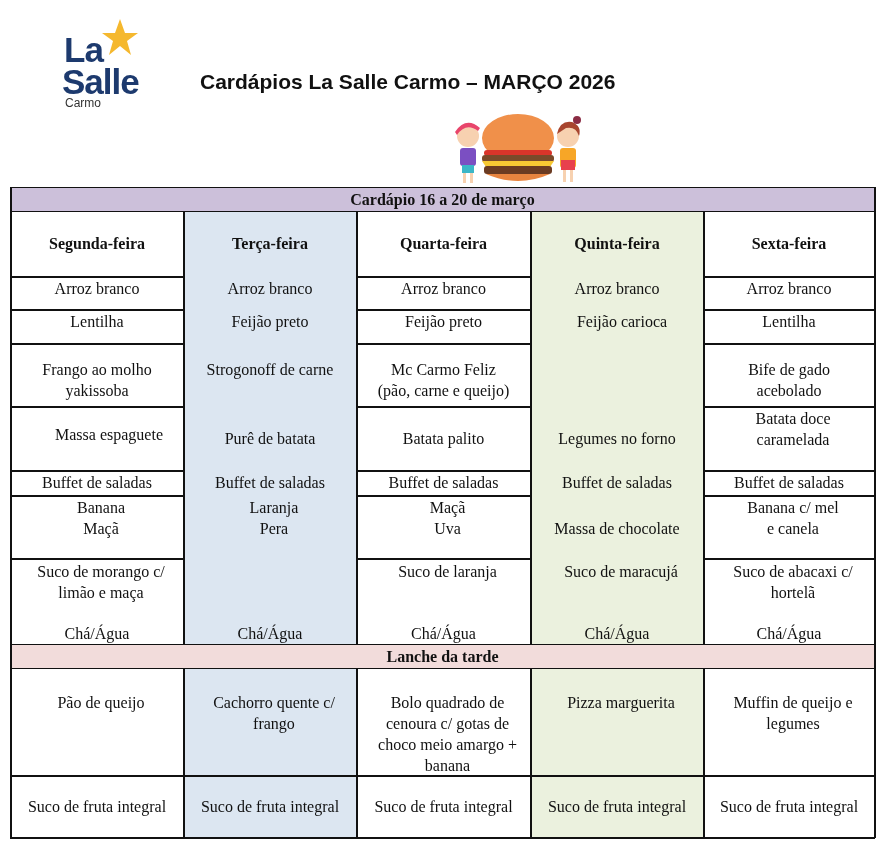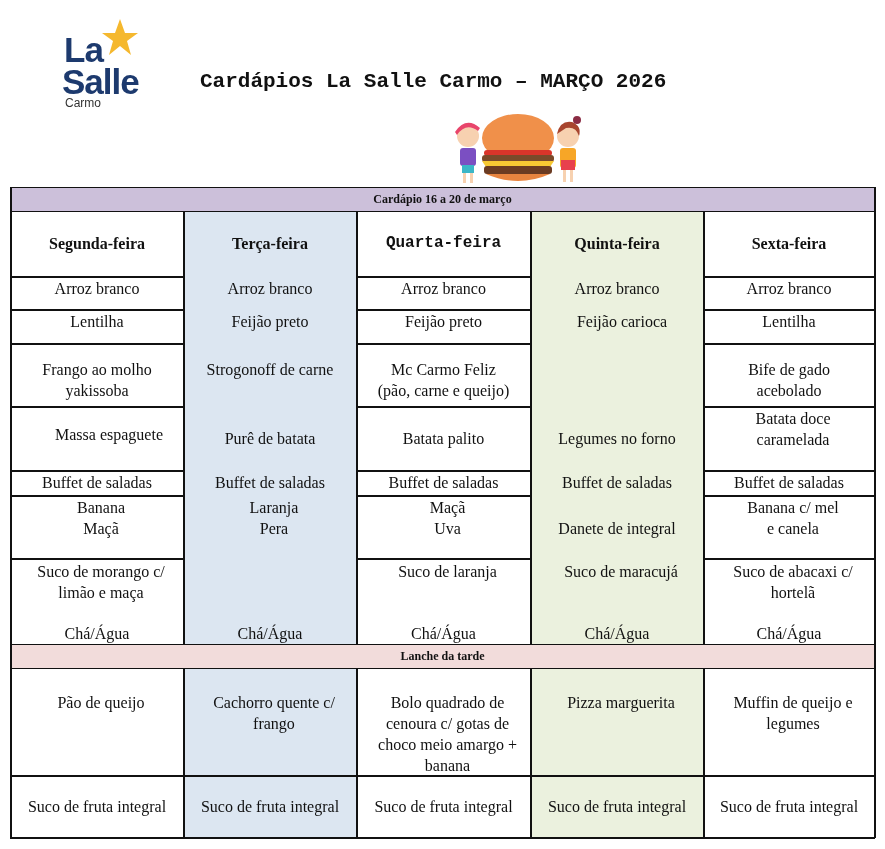--- a/index.html
+++ b/index.html
@@ -2,25 +2,25 @@
 <html><head>
 <meta charset="utf-8">
 <style>
   html, body { margin:0; padding:0; background:#ffffff; }
   body { width:885px; height:849px; position:relative; overflow:hidden; font-family:"Liberation Serif", serif; color:#111; }
   .logo { position:absolute; left:62px; top:18px; width:90px; height:95px; }
   .logo-la { position:absolute; left:2px; top:14px; font-family:"Liberation Sans", sans-serif; font-weight:bold; font-size:35px; color:#1d3a6e; letter-spacing:-1px; line-height:35px; }
   .logo-salle { position:absolute; left:0px; top:46px; font-family:"Liberation Sans", sans-serif; font-weight:bold; font-size:35px; color:#1d3a6e; letter-spacing:-1px; line-height:35px; }
   .logo-carmo { position:absolute; left:3px; top:78px; font-family:"Liberation Sans", sans-serif; font-size:12px; color:#333; }
   .logo-star { position:absolute; left:36px; top:0px; width:40px; height:40px; }
-  .title { position:absolute; left:200px; top:70px; font-family:Liberation Mono, monospace; font-weight:bold; font-size:21px; color:#111; white-space:nowrap; }
+  .title { position:absolute; left:200px; top:70px; font-family:Liberation Sans, sans-serif; font-weight:bold; font-size:21px; color:#111; white-space:nowrap; }
   .illus { position:absolute; left:438px; top:108px; width:160px; height:80px; }
 
   .tbl { position:absolute; left:10px; top:187px; width:865px; height:651px; }
-  .band { position:absolute; left:0; width:865px; display:flex; align-items:center; justify-content:center; font-weight:bold; font-size:12px; border:1.5px solid #111; box-sizing:border-box; }
+  .band { position:absolute; left:0; width:865px; display:flex; align-items:center; justify-content:center; font-weight:bold; font-size:16px; border:1.5px solid #111; box-sizing:border-box; }
   .band.purple { background:#ccc0da; }
   .band.pink { background:#f2dcdb; }
   .col-shade { position:absolute; }
   .cell { position:absolute; box-sizing:border-box; display:flex; align-items:center; justify-content:center; text-align:center; font-size:16px; line-height:21px; white-space:pre-line; padding:0 2px; }
   .cell.top { align-items:flex-start; padding-top:4px;padding-left:10px; }
   .cell.hdr { font-weight:bold; font-size:16px; }
   .hline { position:absolute; height:1.5px; background:#111; }
   .vline { position:absolute; width:1.5px; background:#111; }
 </style>
 </head>
@@ -115,21 +115,21 @@
   <div class="hline" style="left:693px; top:308px; width:172px;"></div>
 
   <div class="hline" style="left:0; top:371px; width:174px;"></div>
   <div class="hline" style="left:346px; top:371px; width:175px;"></div>
   <div class="hline" style="left:693px; top:371px; width:172px;"></div>
 
   <div class="hline" style="left:0; top:588px; width:865px;"></div>
 
   <div class="cell hdr" style="left:0; top:24px; width:174px; height:65px;">Segunda-feira</div>
   <div class="cell hdr" style="left:173px; top:24px; width:174px; height:65px;">Terça-feira</div>
-  <div class="cell hdr" style="left:346px; top:24px; width:175px; height:65px;font-family:Liberation Mono, monospace;">Quarta-feira</div>
+  <div class="cell hdr" style="left:346px; top:24px; width:175px; height:65px;">Quarta-feira</div>
   <div class="cell hdr" style="left:520px; top:24px; width:174px; height:65px;">Quinta-feira</div>
   <div class="cell hdr" style="left:693px; top:24px; width:172px; height:65px;">Sexta-feira</div>
 
   <div class="cell" style="left:0; top:89px; width:174px; height:25px;">Arroz branco</div>
   <div class="cell" style="left:173px; top:89px; width:174px; height:25px;">Arroz branco</div>
   <div class="cell" style="left:346px; top:89px; width:175px; height:25px;">Arroz branco</div>
   <div class="cell" style="left:520px; top:89px; width:174px; height:25px;">Arroz branco</div>
   <div class="cell" style="left:693px; top:89px; width:172px; height:25px;">Arroz branco</div>
 
   <div class="cell" style="left:0; top:122px; width:174px; height:25px;">Lentilha</div>
@@ -159,21 +159,21 @@
   <div class="cell" style="left:346px; top:283px; width:175px; height:25px;">Buffet de saladas</div>
   <div class="cell" style="left:520px; top:283px; width:174px; height:25px;">Buffet de saladas</div>
   <div class="cell" style="left:693px; top:283px; width:172px; height:25px;">Buffet de saladas</div>
 
   <div class="cell top" style="left:0; top:306px; width:174px; height:63px;">Banana
 Maçã</div>
   <div class="cell top" style="left:173px; top:306px; width:174px; height:63px;">Laranja
 Pera</div>
   <div class="cell top" style="left:346px; top:306px; width:175px; height:63px;">Maçã
 Uva</div>
-  <div class="cell" style="left:520px; top:322px; width:174px; height:38px;">Danete de integral</div>
+  <div class="cell" style="left:520px; top:322px; width:174px; height:38px;">Massa de chocolate</div>
   <div class="cell top" style="left:693px; top:306px; width:172px; height:63px;">Banana c/ mel
 e canela</div>
 
   <div class="cell top" style="left:0; top:370px; width:174px; height:50px;">Suco de morango c/
 limão e maça</div>
   <div class="cell top" style="left:346px; top:370px; width:175px; height:50px;">Suco de laranja</div>
   <div class="cell top" style="left:520px; top:370px; width:174px; height:50px;">Suco de maracujá</div>
   <div class="cell top" style="left:693px; top:370px; width:172px; height:50px;">Suco de abacaxi c/
 hortelã</div>
 

